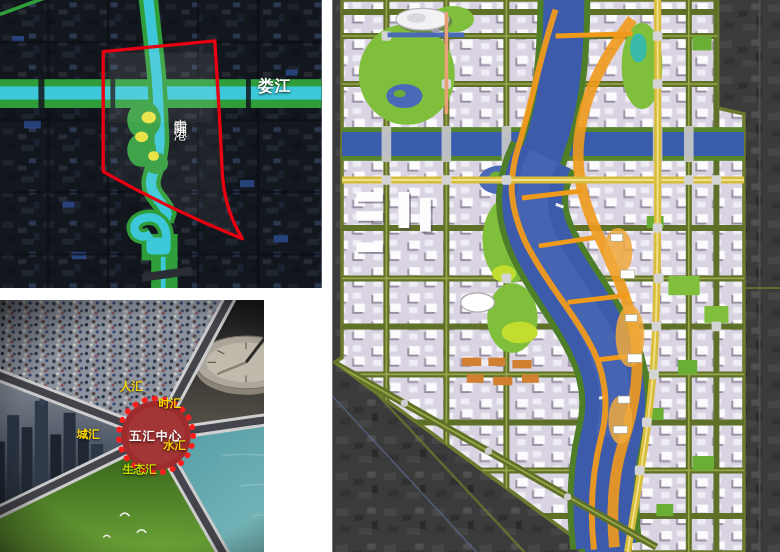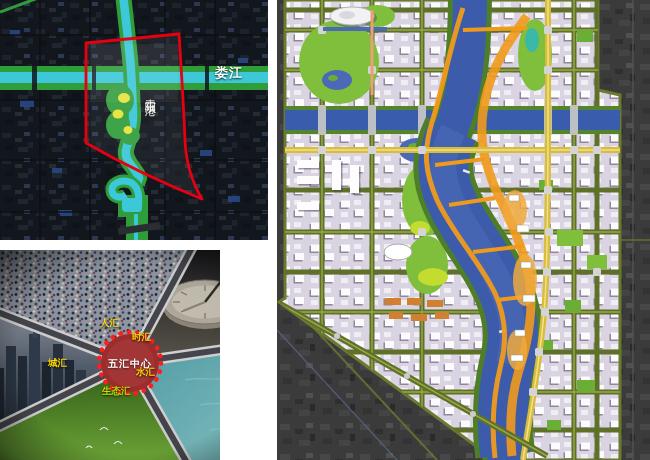--- a/index.html
+++ b/index.html
@@ -8,21 +8,21 @@
   .panel{position:absolute;overflow:hidden;}
   .panel svg{position:absolute;left:0;top:0;}
   .panel-site{left:0;top:0;width:268px;height:240px;background:#131720;}
   .panel-concept{left:0;top:250px;width:220px;height:210px;background:#15803d;}
   .panel-plan{left:277px;top:0;width:373px;height:460px;background:#3c3c3c;}
   .maplabel{position:absolute;color:#ffffff;text-shadow:0 1px 2px rgba(0,0,0,.9);line-height:1;}
   .lbl-loujiang{left:215px;top:66px;font-size:13px;font-weight:bold;letter-spacing:1px;text-align:right;}
   .lbl-qyg{left:144px;top:90px;font-size:11.5px;writing-mode:vertical-rl;letter-spacing:3px;}
   .spoke-label{position:absolute;font-size:9.5px;font-weight:bold;color:#ffd700;
                text-shadow:0 1px 2px rgba(0,0,0,.85);line-height:1;white-space:nowrap;}
-  .spoke-label.eco{color:#c6dc00;font-family:Liberation Mono, monospace;}
+  .spoke-label.eco{color:#c6dc00;}
   .center-label{position:absolute;left:95px;top:107px;width:70px;text-align:center;
                 font-size:10px;font-weight:bold;color:#ffffff;letter-spacing:1px;
                 text-shadow:0 1px 2px rgba(0,0,0,.6);}
 </style>
 </head>
 <body>
 
 <div class="canvas">
 
   <section class="panel panel-site">
@@ -218,21 +218,21 @@
         </g>
       </g>
       <rect width="268" height="210" fill="url(#vig)"></rect>
 
       <circle cx="130" cy="113" r="29" fill="#9e2c2c"></circle>
       <circle cx="130" cy="113" r="24" fill="rgba(255,255,255,0.05)"></circle>
       <circle cx="130" cy="113" r="31" fill="none" stroke="#ff1c1c" stroke-width="4.5" stroke-dasharray="0.5 8" stroke-linecap="round"></circle>
     </svg>
     <div class="spoke-label" style="left:100px;top:68px">人汇</div>
     <div class="spoke-label" style="left:132px;top:82px">时汇</div>
-    <div class="spoke-label" style="left:48px;top:108px">城汇</div>
+    <div class="spoke-label" style="left:64px;top:108px">城汇</div>
     <div class="spoke-label" style="left:136px;top:117px">水汇</div>
     <div class="spoke-label eco" style="left:102px;top:137px">生态汇</div>
     <div class="center-label">五汇中心</div>
   </section>
 
   <section class="panel panel-plan">
     <svg width="373" height="460" viewBox="0 0 373 460">
       <defs>
         <pattern id="satB" width="40" height="30" patternUnits="userSpaceOnUse">
           <rect width="40" height="30" fill="#3b3b3b"></rect>

